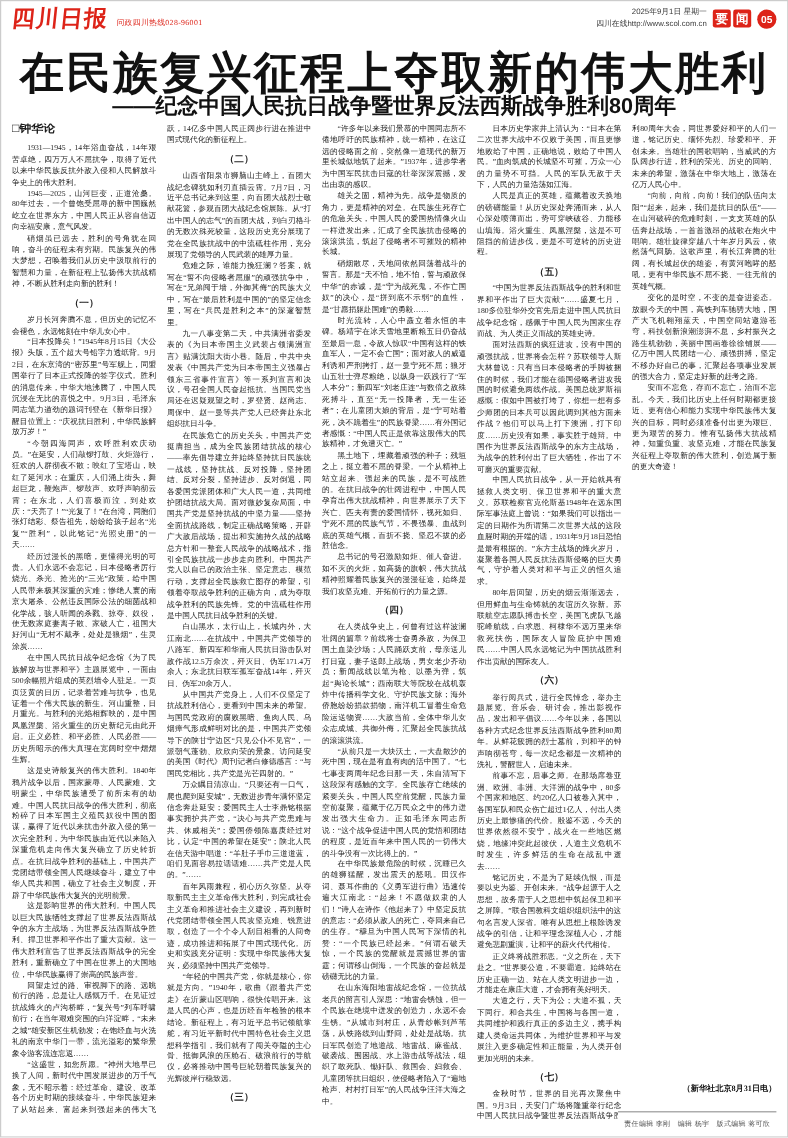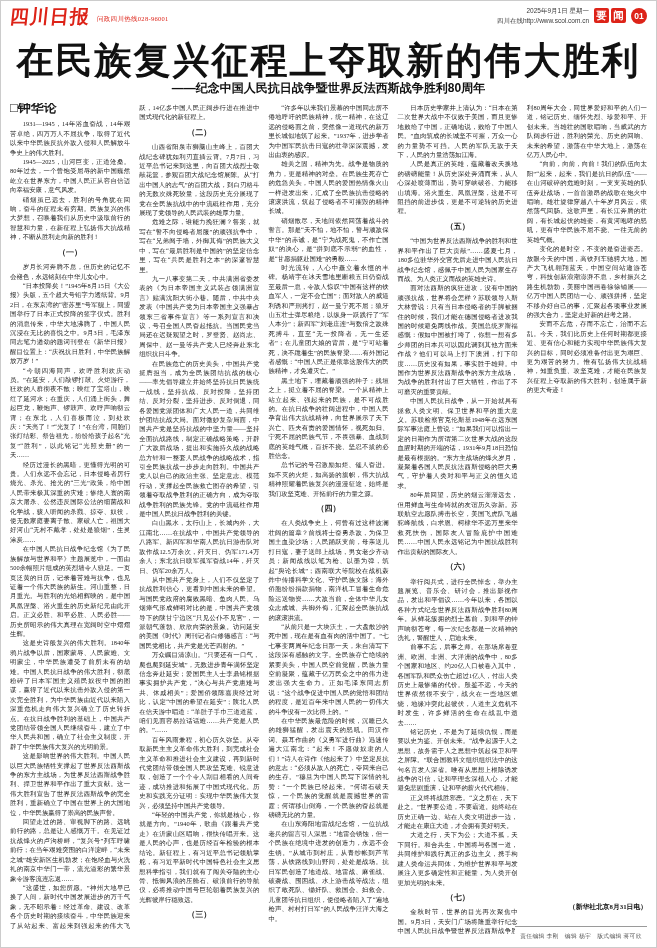--- a/index.html
+++ b/index.html
@@ -26,28 +26,28 @@
     display:flex;align-items:center;justify-content:center;border-radius:2px;}
   .page-circle{width:16px;height:16px;border-radius:50%;background:var(--accent);
     color:#fff;font-family:"Liberation Sans",sans-serif;font-weight:bold;font-size:8.5px;
     display:flex;align-items:center;justify-content:center;}
   
   .headline{position:absolute;left:0;right:0;top:33px;text-align:center;
     font-family:"Liberation Sans","DejaVu Sans",sans-serif;
     font-weight:900;font-size:37px;line-height:42px;color:#111;letter-spacing:2px;margin:6px;}
   .subhead{position:absolute;left:0;right:0;top:78px;text-align:center;
     font-family:"Liberation Sans","DejaVu Sans",sans-serif;
-    font-weight:bold;font-size:12px;line-height:18px;color:#111;margin:0;}
+    font-weight:bold;font-size:18px;line-height:18px;color:#111;margin:0;}
   
   .article{
     position:absolute;left:9px;right:9px;top:102px;height:838px;
     column-count:5;column-gap:9px;column-fill:auto;overflow:hidden;
     font-size:6.4px;line-height:9.4px;color:#1c1c1c;text-align:justify;
   }
-  .byline{font-weight:bold;font-size:13px;margin:0 0 7px 0;text-align:left;}
+  .byline{font-weight:bold;font-size:10px;margin:0 0 7px 0;text-align:left;}
   .para{margin:0;text-indent:2em;}
   .sec{font-weight:bold;font-size:8px;text-align:center;margin:6px 0 5px 0;text-indent:0;}
   .dateline{
     position:absolute;right:9px;bottom:33px;width:130px;box-sizing:border-box;
     background:#fff;text-align:right;font-weight:bold;font-size:6.8px;
     padding:2px 0 2px 4px;margin:0;color:#111;}
   
   .footer-credits{
     position:absolute;right:9px;bottom:3px;width:132px;box-sizing:border-box;
     background:#fff;border-top:1px solid #9a9a9a;padding:5px 0 3px 0;
@@ -66,21 +66,21 @@
     </div>
     <div class="mast-right">
       <div class="mast-meta">
         <div>2025年9月1日  星期一</div>
         <div>四川在线http://www.scol.com.cn</div>
       </div>
       <div class="tag-group">
         <div class="tag-box">要</div>
         <div class="tag-box">闻</div>
       </div>
-      <div class="page-circle">01</div>
+      <div class="page-circle">05</div>
     </div>
   </div>
 
   <h1 class="headline">在民族复兴征程上夺取新的伟大胜利</h1>
   <h2 class="subhead">——纪念中国人民抗日战争暨世界反法西斯战争胜利80周年</h2>
 
   <div class="article">
     <p class="byline">□钟华论</p>
 
   <p class="para">1931—1945，14年浴血奋战，14年艰苦卓绝，四万万人不屈抗争，取得了近代以来中华民族反抗外敌入侵和人民解放斗争史上的伟大胜利。</p>

